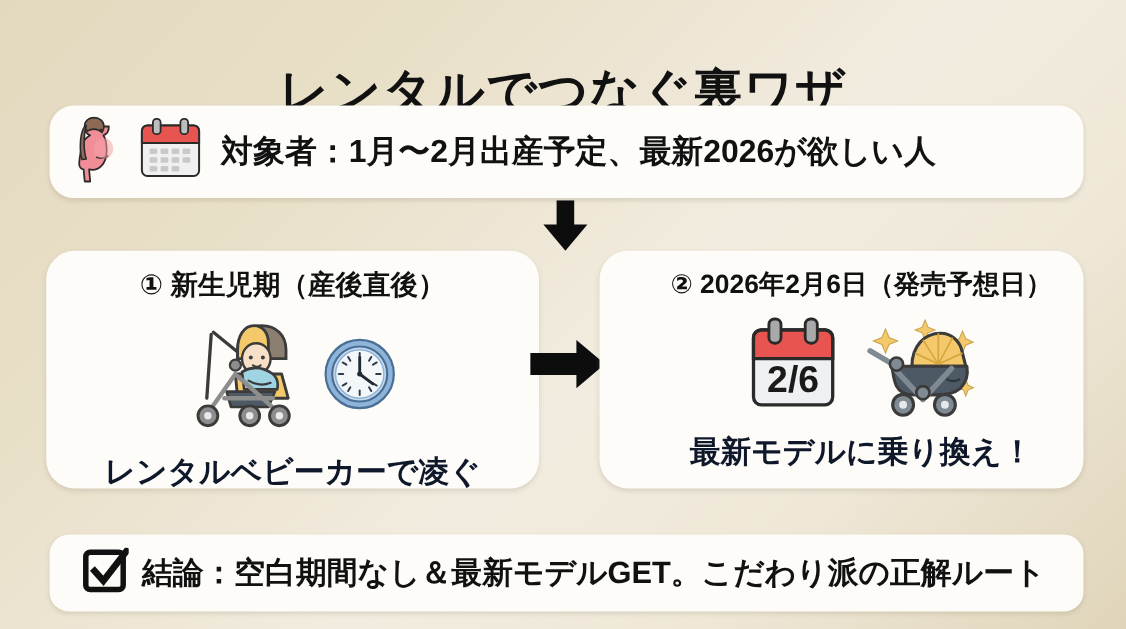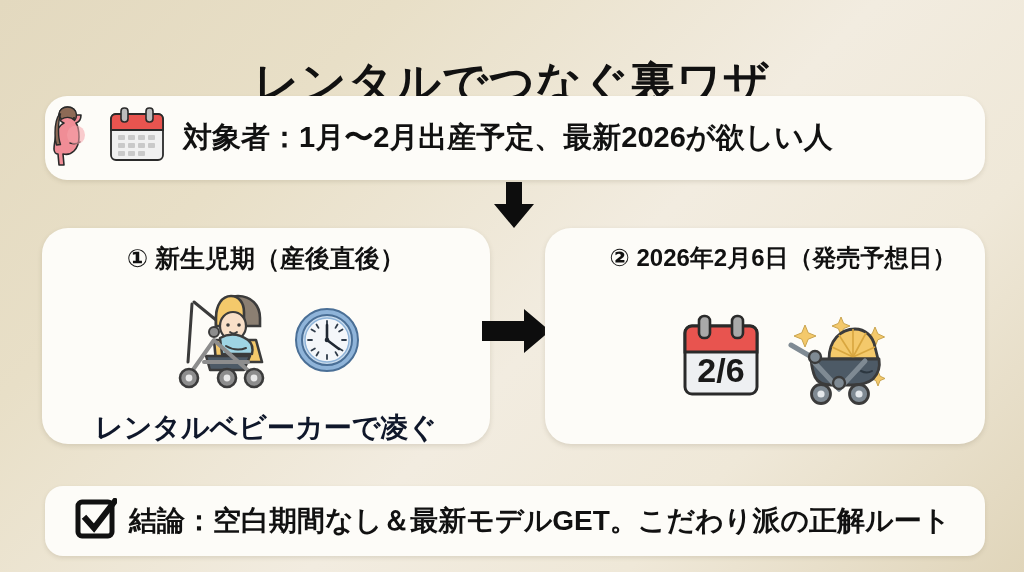--- a/index.html
+++ b/index.html
@@ -22,21 +22,21 @@
   }
 
   
   .panel {
     position:absolute;
     background:#fdfcf8;
     border-radius:22px;
     box-shadow:0 2px 4px rgba(120,110,85,.18);
   }
   #top-banner  { left:45px;  top:96px;  width:940px; height:84px;
-                 display:flex; align-items:center; }
+                 display:flex; align-items:center; padding-left:18px; }
   #bottom-banner { left:45px; top:486px; width:940px; height:70px;
                  display:flex; align-items:center; padding-left:30px; border-radius:18px; }
 
   .banner-text {
     font-size:29px; font-weight:bold; color:#111;
     white-space:nowrap; letter-spacing:0px;
   }
   #bottom-banner .banner-text { font-size:28px; }
 
   
@@ -236,20 +236,21 @@
               <circle cx="40" cy="85" r="9.5" fill="#7f8a93" stroke="#3b3b3b" stroke-width="2.8"></circle>
               <circle cx="40" cy="85" r="3.6" fill="#e5e9ec"></circle>
             </g>
           <g>
               <circle cx="78" cy="85" r="9.5" fill="#7f8a93" stroke="#3b3b3b" stroke-width="2.8"></circle>
               <circle cx="78" cy="85" r="3.6" fill="#e5e9ec"></circle>
             </g>
         </svg>
       </span>
     </div>
+    <div class="card-foot">最新モデルに乗り換え！</div>
   </div>
 
   <div class="panel" id="bottom-banner">
     <span class="emoji" style="margin-right:12px;">
       <svg width="42" height="42" viewBox="0 0 42 42">
         <rect x="3" y="4" width="34" height="34" rx="4" fill="none" stroke="#111" stroke-width="5"></rect>
         <path d="M11 21l8 9L40 3" fill="none" stroke="#111" stroke-width="6" stroke-linecap="square" stroke-linejoin="miter"></path>
       </svg>
     </span>
     <span class="banner-text">結論：空白期間なし＆最新モデルGET。こだわり派の正解ルート</span>

